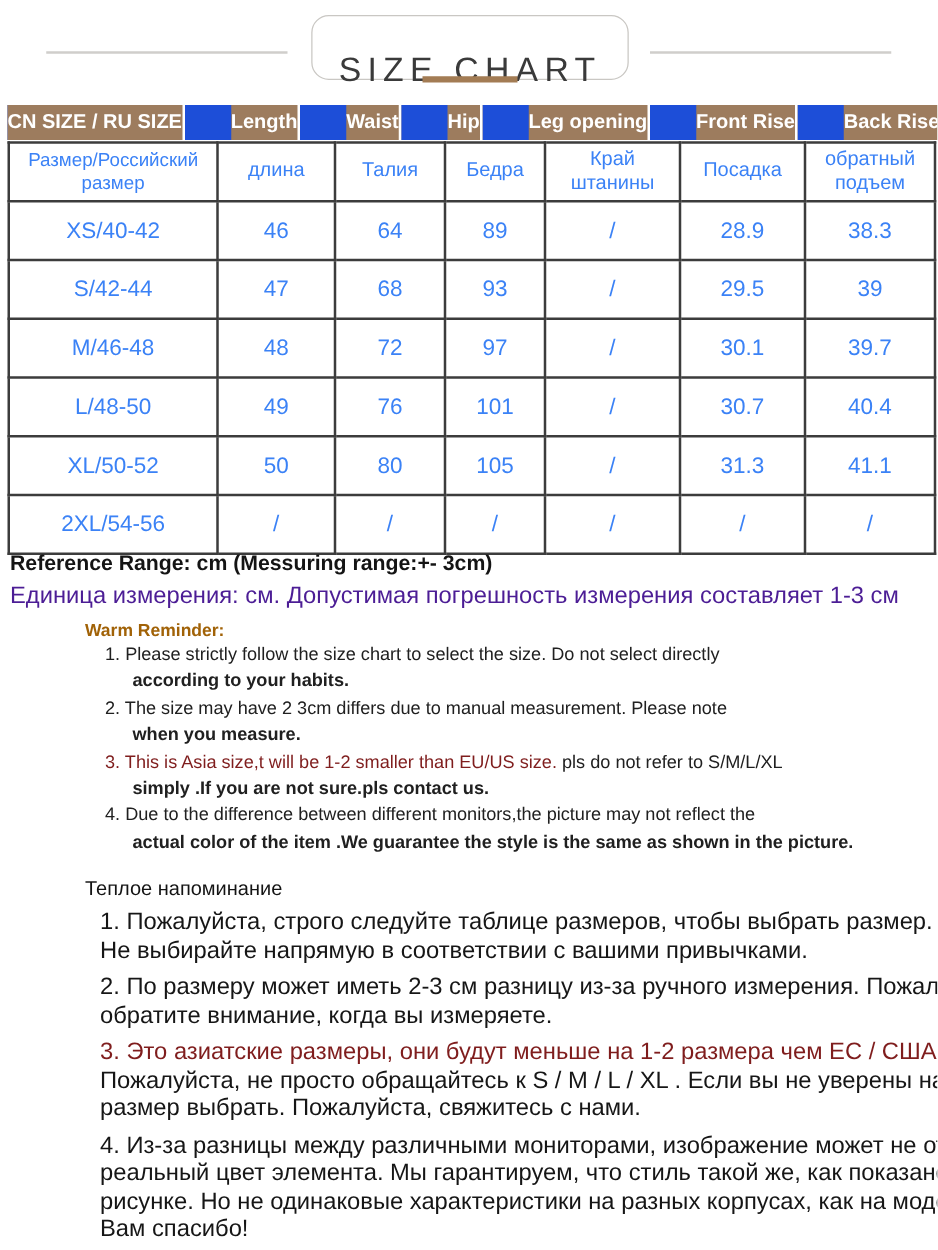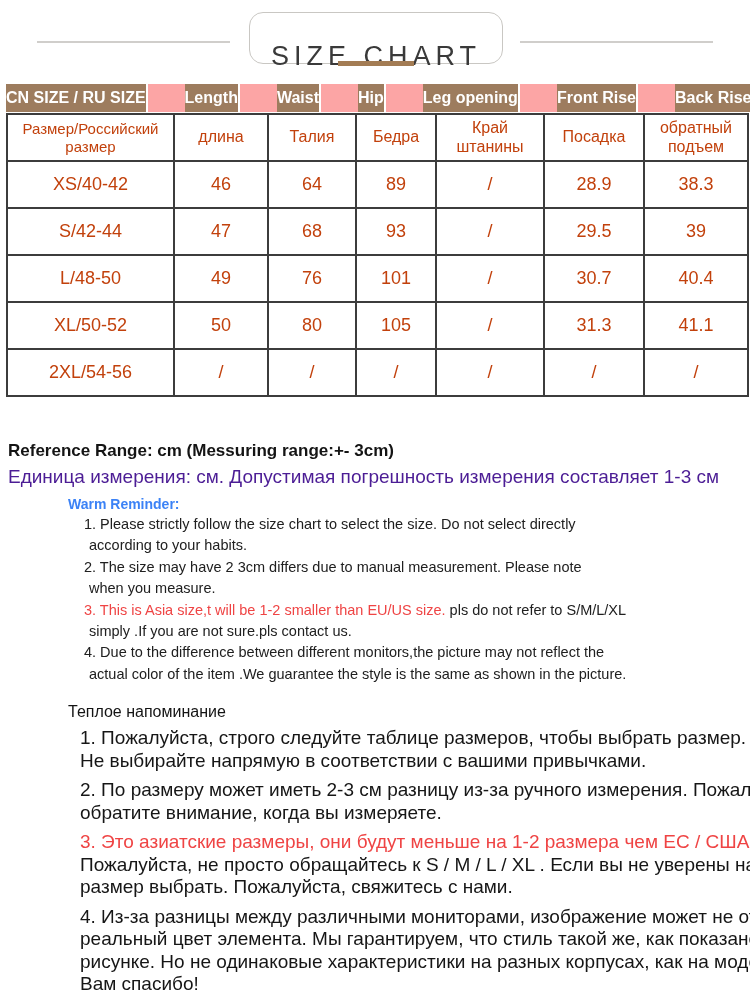--- a/index.html
+++ b/index.html
@@ -12,46 +12,46 @@
   .title-box{
     position:absolute;left:249px;top:12px;width:252px;height:50px;
     border:1px solid #c9c7c3;border-radius:14px;background:#ffffff;
     display:flex;align-items:center;justify-content:center;
   }
   .title-text{font-size:27px;letter-spacing:5px;color:#3a3a3a;white-space:nowrap;margin-top:36px;}
   .title-bar{position:absolute;left:50%;bottom:-3px;transform:translateX(-50%);
     width:76px;height:5px;background:#a37c54;}
   
   .table-wrap{position:absolute;left:6px;top:84px;width:741px;}
-  .band{display:flex;width:741px;height:28px;background:#fca5a5;gap:37px;}
+  .band{display:flex;width:741px;height:28px;background:#1d4ed8;gap:37px;}
   .bcell{
     box-sizing:border-box;background:#9d7c5e;color:#ffffff;
     font-size:16px;font-weight:bold;display:flex;align-items:center;justify-content:center;
     border-right:2px solid #ffffff;white-space:nowrap;
   }
   .bcell:last-child{border-right:none;}
   .w0{width:167px}.w1{width:93px}.w2{width:104px}.w3{width:80px}.w4{width:108px}.w5{width:100px}.w6{width:104px}
   table.sizes{border-collapse:collapse;table-layout:fixed;width:741px;margin-top:1px;}
   table.sizes td{
     border:2px solid #3c3c3c;text-align:center;vertical-align:middle;
-    height:45px;padding:0;font-size:18px;color:#c2410c;overflow:hidden;
+    height:45px;padding:0;font-size:18px;color:#3b82f6;overflow:hidden;
   }
   tr.ru-head td{font-size:16px;line-height:1.15;padding:0 10px;}
   tr.ru-head td.first{font-size:15px;padding:0 2px;}
   tr.ru-head td.legcol{padding:0 13px;}
   td.size-col{font-size:19px;}
   
   .ref-en{position:absolute;left:8px;top:441px;font-size:17px;font-weight:bold;color:#141414;}
   .ref-ru{position:absolute;left:8px;top:466px;font-size:19px;color:#4c1d95;}
   
-  .warm-heading{position:absolute;left:68px;top:496px;font-size:14px;font-weight:bold;color:#3b82f6;}
+  .warm-heading{position:absolute;left:68px;top:496px;font-size:14px;font-weight:bold;color:#a16207;}
   .warm-lines{position:absolute;left:84px;top:514px;width:640px;font-size:14.5px;color:#202020;}
   .warm-lines .ln{line-height:21.4px;white-space:nowrap;}
-  .warm-lines .cont{margin-left:5px;}
-  .red{color:#ef4444;}
+  .warm-lines .cont{margin-left:22px;font-weight:bold;}
+  .red{color:#7f1d1d;}
   
   .ru-heading{position:absolute;left:68px;top:703px;font-size:16px;color:#141414;}
   .ru-lines{position:absolute;left:80px;top:727px;width:666px;font-size:19px;color:#161616;}
   .ru-lines .ln{line-height:22.5px;white-space:nowrap;}
   .ru-lines .gap{margin-top:7px;}
 </style>
 </head>
 <body>
 
 <div class="page">
@@ -105,20 +105,29 @@
       <tr>
         <td class="size-col">S/42-44</td>
         <td>47</td>
         <td>68</td>
         <td>93</td>
         <td>/</td>
         <td>29.5</td>
         <td>39</td>
       </tr>
       <tr>
+        <td class="size-col">M/46-48</td>
+        <td>48</td>
+        <td>72</td>
+        <td>97</td>
+        <td>/</td>
+        <td>30.1</td>
+        <td>39.7</td>
+      </tr>
+      <tr>
         <td class="size-col">L/48-50</td>
         <td>49</td>
         <td>76</td>
         <td>101</td>
         <td>/</td>
         <td>30.7</td>
         <td>40.4</td>
       </tr>
       <tr>
         <td class="size-col">XL/50-52</td>

